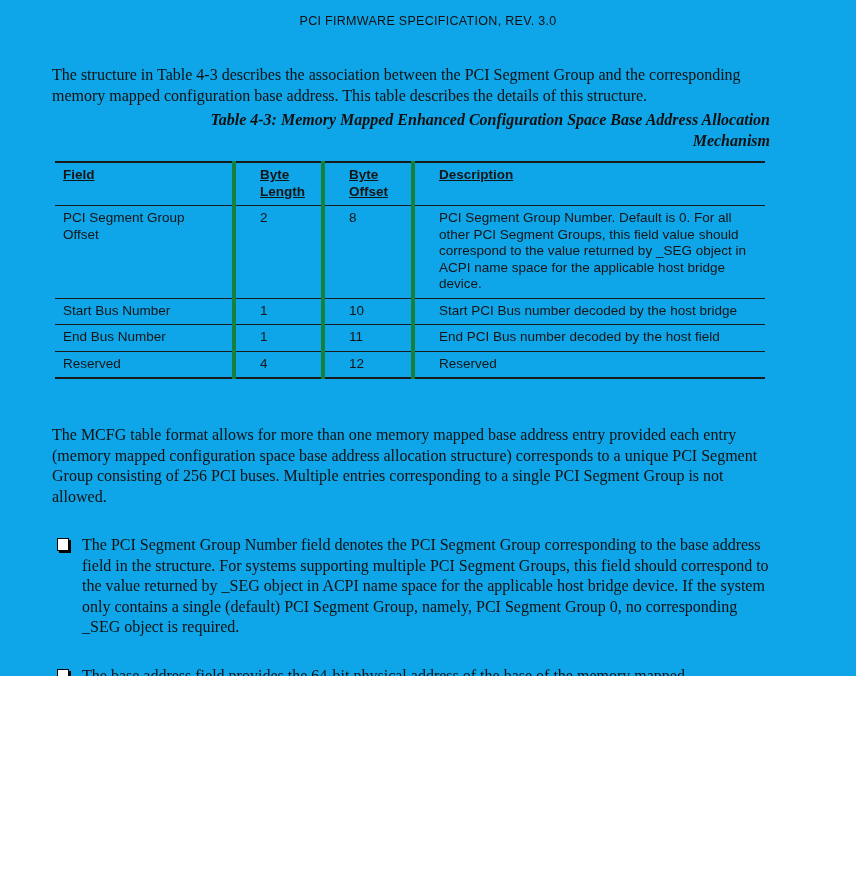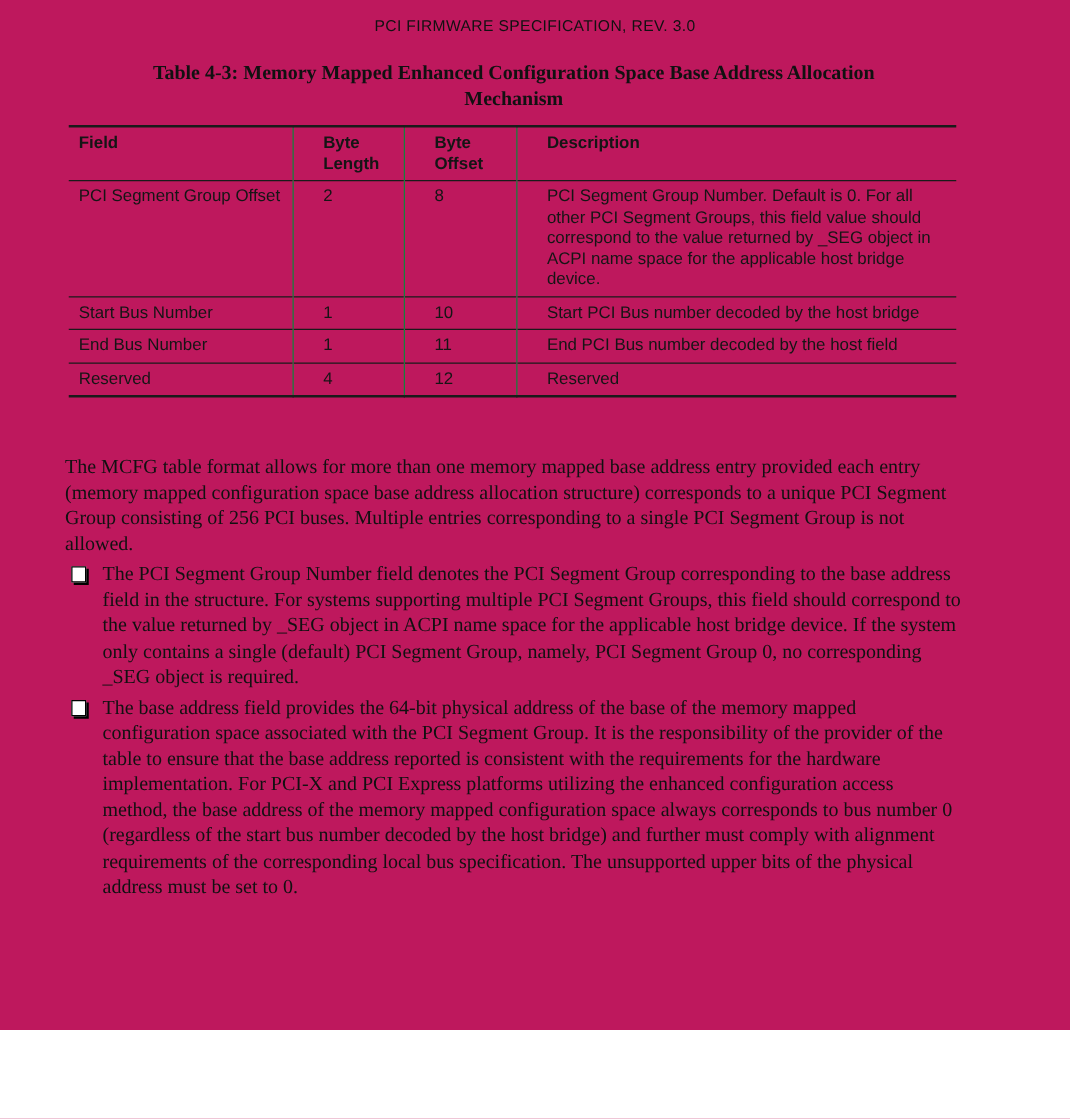--- a/index.html
+++ b/index.html
@@ -1,20 +1,20 @@
 <!DOCTYPE html>
 <html><head>
 <meta charset="utf-8">
 <style>
   html, body { margin: 0; padding: 0; background: #ffffff; }
   .page {
     position: relative;
     width: 856px;
-    height: 824px;
-    background: #be185d;
+    height: 676px;
+    background: #0ea5e9;
     color: #111111;
     font-family: "Liberation Serif", serif;
     overflow: hidden;
   }
   .page-header {
     padding-top: 14px;
     text-align: center;
     font-family: "Liberation Sans", sans-serif;
     font-size: 12.5px;
     letter-spacing: 0.3px;
@@ -26,59 +26,60 @@
   }
   .body-text {
     font-size: 16px;
     line-height: 20.5px;
     margin: 0;
     color: #111111;
     text-align: left;
   }
   .intro { margin-top: 37px; }
   .table-caption {
-    margin-top: 20px;
+    margin-top: 3px;
     margin-bottom: 10px;
-    text-align: center;
+    text-align: right;
     font-weight: bold;
     font-size: 16px;
     line-height: 21px;
     font-family: "Liberation Serif", serif;
+    font-style: italic;
   }
   table.spec-table {
     border-collapse: collapse;
     table-layout: fixed;
     width: 710px;
     margin-left: 3px;
     border-top: 2px solid #1a1a1a;
     border-bottom: 2px solid #1a1a1a;
     font-family: "Liberation Sans", sans-serif;
     font-size: 13.5px;
     line-height: 16.5px;
     color: #151515;
   }
   table.spec-table th, table.spec-table td {
     vertical-align: top;
     padding: 4px 8px 5px 8px;
     text-align: left;
     font-weight: normal;
   }
-  table.spec-table th { font-weight: bold; }
-  table.spec-table td + td, table.spec-table th + th { border-left: 1px solid #15803d; padding-left: 24px; }
+  table.spec-table th { font-weight: bold; text-decoration: underline; }
+  table.spec-table td + td, table.spec-table th + th { border-left: 4px solid #15803d; padding-left: 24px; }
   table.spec-table tbody tr td { border-top: 1px solid #1a1a1a; }
   .col-field  { width: 179px; }
   .col-blen   { width: 89px; }
   .col-boff   { width: 90px; }
   .col-desc   { width: 352px; }
   td.num { text-align: center; padding-left: 2px; padding-right: 2px; }
   td.desc { padding-right: 36px; }
   .after-table { margin-top: 46px; }
   .bullet {
     display: flex;
-    margin-top: 4px;
+    margin-top: 28px;
     align-items: flex-start;
   }
   .bullet-marker {
     flex: 0 0 auto;
     width: 10px;
     height: 11px;
     border: 1.5px solid #000000;
     box-shadow: 2px 2px 0 0 #000000;
     background: #ffffff;
     margin-top: 3px;
@@ -94,20 +95,21 @@
 </style>
 </head>
 <body>
 
 <div class="page">
 
   <div class="page-header">PCI FIRMWARE SPECIFICATION, REV. 3.0</div>
 
   <div class="content">
 
+    <p class="body-text intro">The structure in Table 4-3 describes the association between the PCI Segment Group and the corresponding memory mapped configuration base address.  This table describes the details of this structure.</p>
 
     <div class="table-caption">
       <div>Table 4-3:  Memory Mapped Enhanced Configuration Space Base Address Allocation</div>
       <div>Mechanism</div>
     </div>
 
     <table class="spec-table">
       <colgroup>
         <col class="col-field">
           <col class="col-blen">

